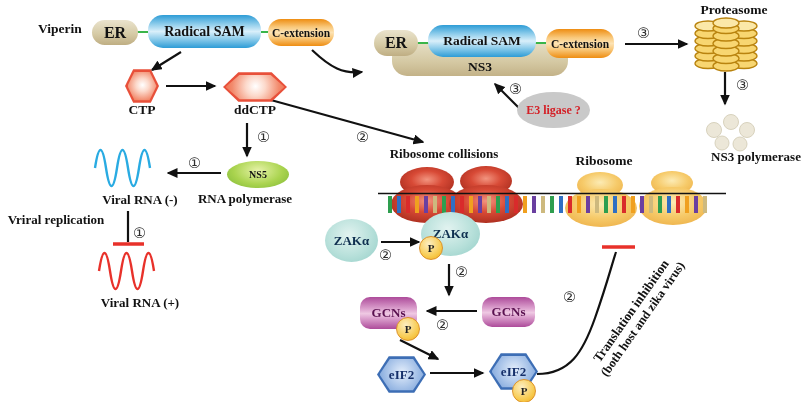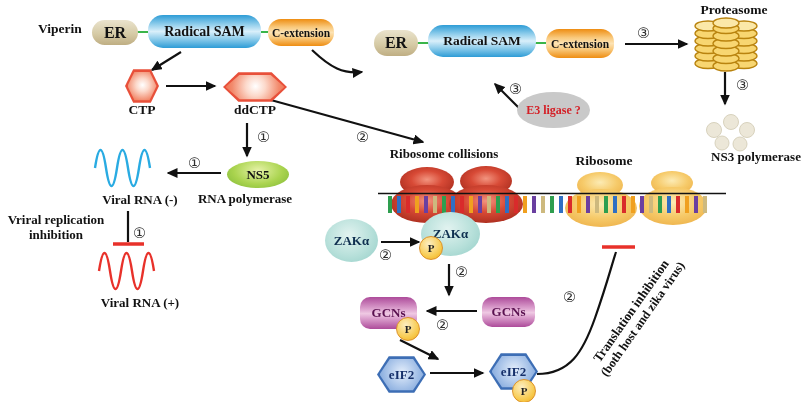--- a/index.html
+++ b/index.html
@@ -189,46 +189,48 @@
 
   <div class="hex" style="left:125px;top:69px;width:34px;height:34px;background:#e8503a;">
       <div class="hexin hex-red-in"></div>
     </div>
   <div class="lbl ctr" style="left:142px;top:102px;font-size:13.5px;">CTP</div>
   <div class="hex" style="left:223px;top:72px;width:64px;height:30px;background:#e8503a;">
       <div class="hexin hex-red-in"></div>
     </div>
   <div class="lbl ctr" style="left:255px;top:102px;font-size:13.5px;text-align:center;">ddCTP</div>
 
+  <div class="box ns3rect" style="left:392px;top:42px;width:176px;height:33px;font-size:13.5px;">
+      <span>NS3</span>
+    </div>
   <div class="conn" style="left:416px;top:42px;width:14px;"></div>
   <div class="conn" style="left:534px;top:42px;width:15px;"></div>
   <div class="box pill-tan" style="left:374px;top:30px;width:44px;height:26px;">
       <span>ER</span>
     </div>
   <div class="box box-blue" style="left:428px;top:25px;width:108px;height:32px;font-size:13.5px;">
       <span>Radical SAM</span>
     </div>
   <div class="box box-orange" style="left:546px;top:29px;width:68px;height:29px;font-size:11.5px;">
       <span>C-extension</span>
     </div>
 
   <div class="box ellipse e3" style="left:517px;top:92px;width:73px;height:36px;">
       <span>E3 ligase ?</span>
     </div>
   <div class="lbl ctr" style="left:734px;top:2px;font-size:13.5px;">Proteasome</div>
   <div class="lbl ctr" style="left:756px;top:149px;">NS3 polymerase</div>
 
-  <div class="box ellipse ns5" style="left:227px;top:161px;width:62px;height:27px;font-size:13px;">
+  <div class="box ellipse ns5" style="left:227px;top:161px;width:62px;height:27px;font-size:10px;">
       <span>NS5</span>
     </div>
   <div class="lbl ctr" style="left:245px;top:191px;">RNA polymerase</div>
   <div class="lbl ctr" style="left:134px;top:192px;margin-left:6px;">Viral RNA (-)</div>
   <div class="lbl" style="left:0px;top:212px;width:112px;text-align:center;line-height:15px;">
     <div>Vriral replication</div>
-    <div>inhibition</div>
   </div>
   <div class="lbl ctr" style="left:140px;top:295px;">Viral RNA (+)</div>
 
   <div class="lbl ctr" style="left:444px;top:146px;">Ribosome collisions</div>
   <div class="lbl ctr" style="left:604px;top:153px;font-size:13.5px;">Ribosome</div>
 
   <div class="box ellipse zak" style="left:325px;top:219px;width:53px;height:43px;font-size:13px;">
       <span>ZAKα</span>
     </div>
   <div class="box ellipse zak" style="left:421px;top:212px;width:59px;height:44px;font-size:13px;">

